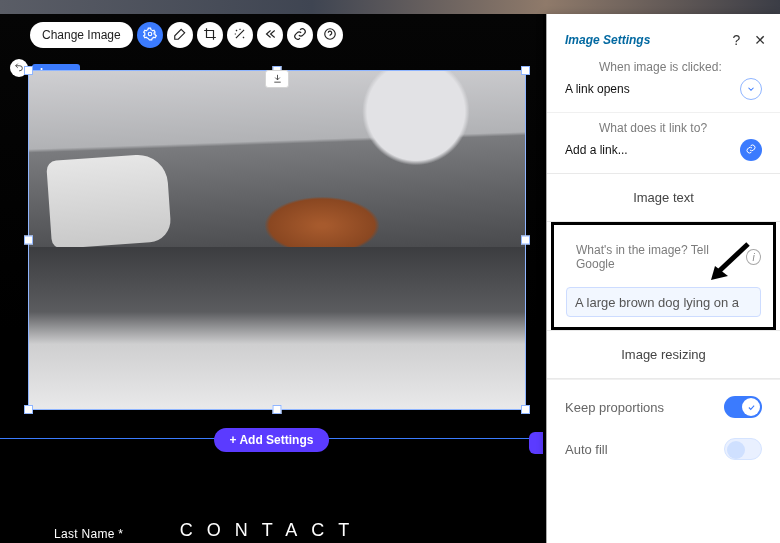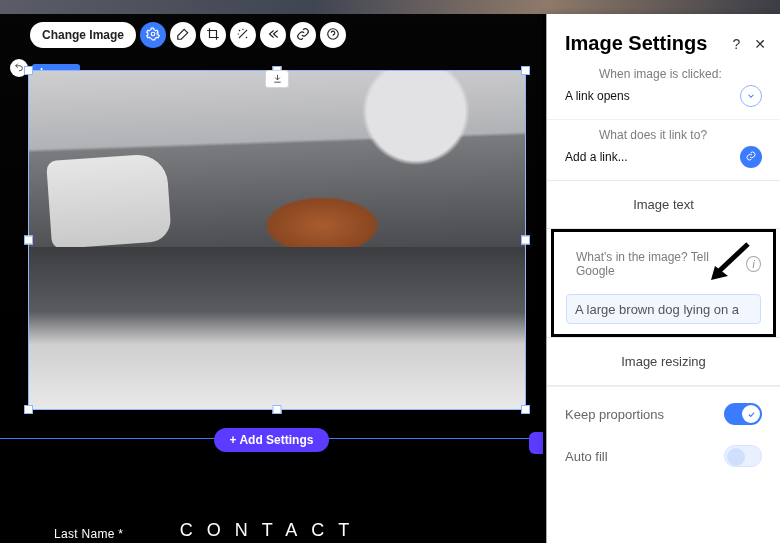--- a/index.html
+++ b/index.html
@@ -5,21 +5,21 @@
   * { box-sizing: border-box; margin: 0; padding: 0; }
   html, body { width: 780px; height: 543px; overflow: hidden; font-family: 'Helvetica Neue', Arial, sans-serif; }
   body { background: #000; position: relative; }
 
   
   .top-strip { height: 14px; background: linear-gradient(90deg,#5a5d66 0%,#3f4552 40%,#8f7a6a 70%,#3b3d46 100%); }
 
   
   .canvas { position: absolute; top: 14px; left: 0; width: 543px; height: 529px; background: linear-gradient(#050505,#000 60%);}
   .toolbar { position:absolute; top:8px; left:30px; display:flex; align-items:center; gap:4px;}
-  .pill-btn { background:#fff; border:none; border-radius:14px; height:26px; padding:0 12px; font-size:12px; font-weight:700; color:#222;}
+  .pill-btn { background:#fff; border:none; border-radius:14px; height:26px; padding:0 12px; font-size:12px; font-weight:400; color:#222;}
   .tool-btn { width:26px; height:26px; border-radius:50%; background:#fff; border:none; color:#222; display:flex; align-items:center; justify-content:center;}
   .tool-btn.primary { background:#3b7bfe; color:#fff;}
   .tool-btn svg { width:14px; height:14px; stroke:currentColor; fill:none; stroke-width:2;}
   .image-label { position:absolute; top:50px; left:32px; background:#3b7bfe; color:#fff; font-size:11px; padding:2px 8px; border-radius:3px; font-weight:700;}
   .undo-badge { position:absolute; top:45px; left:10px; width:18px; height:18px; border-radius:50%; background:#fff; color:#222; display:flex; align-items:center; justify-content:center; font-size:10px;}
   .sel-frame { position:absolute; top:56px; left:28px; width:498px; height:340px; border:1px solid #8fb5ff; overflow:visible; display:flex; align-items:center; justify-content:center;}
   .sel-frame .handle { position:absolute; width:9px; height:9px; background:#fff; border:1px solid #8fb5ff;}
   .h-tl{top:-5px;left:-5px}.h-tr{top:-5px;right:-5px}.h-bl{bottom:-5px;left:-5px}.h-br{bottom:-5px;right:-5px}
   .h-tm{top:-5px;left:50%;transform:translateX(-50%)}.h-bm{bottom:-5px;left:50%;transform:translateX(-50%)}
   .h-lm{top:50%;left:-5px;transform:translateY(-50%)}.h-rm{top:50%;right:-5px;transform:translateY(-50%)}
@@ -35,21 +35,21 @@
   .add-section { position:absolute; top:414px; left:50%; transform:translateX(-50%); background:#5b3bff; color:#fff; border:none; border-radius:14px; padding:5px 16px; font-size:12px; font-weight:600;}
   .right-stub{position:absolute;top:418px;right:0;width:14px;height:22px;background:#5b3bff;border-radius:6px 0 0 6px;}
   .footer-label{position:absolute;bottom:2px;left:54px;color:#fff;font-size:12px;letter-spacing:0.3px;font-weight:300;}
   .contact-text{position:absolute;bottom:2px;left:50%;transform:translateX(-50%);color:#fff;font-size:18px;letter-spacing:14px;font-weight:400;text-transform:uppercase;}
 
   
   .panel { position:absolute; top:14px; right:0; width:234px; height:529px; background:#fff; border-left:1px solid #aaa; box-shadow:-2px 0 8px rgba(0,0,0,0.2);}
   .dashed-real{position:absolute;top:14px;left:680px;height:62px;border-left:2px dashed #bdbdbd;}
 
   .panel-header { display:flex; align-items:center; justify-content:space-between; padding:18px 14px 12px 18px;}
-  .panel-title { font-size:20px; font-weight:700; color:#000000;}
+  .panel-title { font-size:12px; font-weight:700; color:#0369a1;font-style:italic;}
   .hdr-icons { display:flex; gap:14px; font-size:14px; color:#333;}
   .hdr-icons span{cursor:pointer;}
 
   .section { padding:8px 18px 12px 18px; border-top:1px solid #f0f0f0;}
   .sec-label { font-size:12px; color:#7c7c7c; margin-bottom:4px;margin-left:34px;}
   .sec-valuerow{display:flex;align-items:center;justify-content:space-between;}
   .sec-value { font-size:12px; color:#111;}
   .round-icon{width:22px;height:22px;border-radius:50%;display:flex;align-items:center;justify-content:center;}
   .round-icon.chev{border:1px solid #8fb5ff;color:#3b7bfe;}
   .round-icon.chev svg{width:10px;height:10px;stroke:#3b7bfe;fill:none;stroke-width:2.5;}

